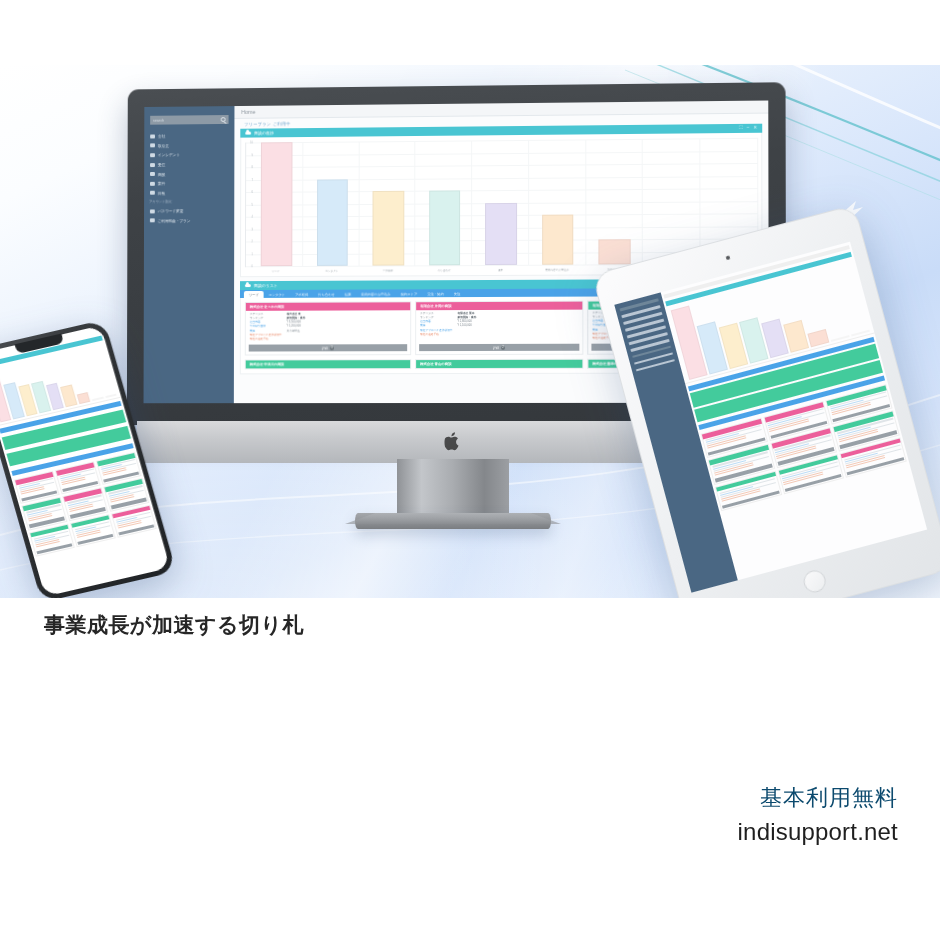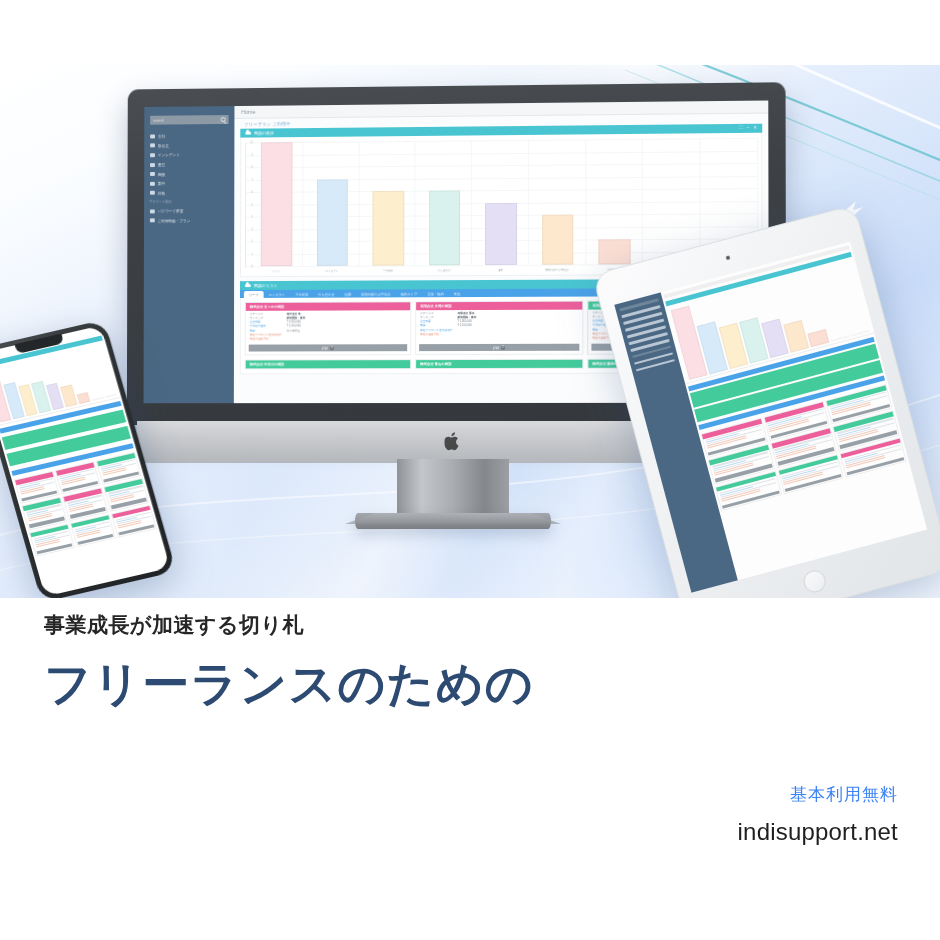--- a/index.html
+++ b/index.html
@@ -399,22 +399,22 @@
     font-weight: bold;
     font-size: 47px;
     line-height: 1.30;
     color: #2d4a72;
     letter-spacing: 1px;
     text-shadow: 0 1px 0 rgba(255,255,255,.5);
   }
   .sub-free {
     position: absolute;
     right: 42px; top: 783px;
-    font-size: 17px;
-    color: #3b82f6;
+    font-size: 22px;
+    color: #0c4a6e;
     letter-spacing: 1px;
   }
   .sub-url {
     position: absolute;
     right: 42px; top: 818px;
     font-size: 24px;
     color: #1f1f1f;
     letter-spacing: .2px;
   }
 </style>
@@ -960,16 +960,15 @@
               </div>
             </div>
         </div>
       </div>
     </div>
   </div>
 </div>
 
 <div class="kicker">事業成長が加速する切り札</div>
 <div class="headline">
-  <div>フリーランスのための</div>
 </div>
 <div class="sub-free">基本利用無料</div>
 <div class="sub-url">indisupport.net</div>
 
 </body></html>

